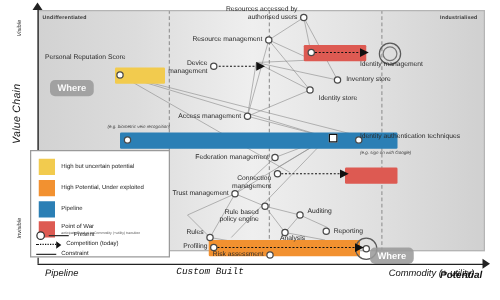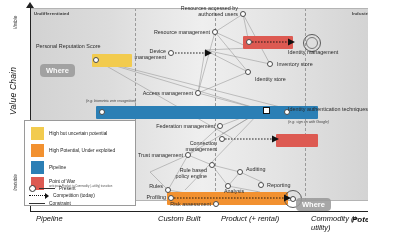--- a/index.html
+++ b/index.html
@@ -1,17 +1,17 @@
 <!DOCTYPE html>
 <html><head>
 <meta charset="utf-8">
 <style>
   html,body{margin:0;padding:0;background:#fff;}
   body{font-family:"Liberation Sans",sans-serif;}
-  #map{position:relative;width:368px;height:233px;overflow:hidden;background:#fff;}
+  #map{position:relative;width:400px;height:233px;overflow:hidden;background:#fff;}
 
   
   .plot{position:absolute;left:30px;top:8px;width:358px;height:193px;
         background:linear-gradient(to right,#d2d2d2 0%,#dcdcdc 22%,#efefef 48%,#e3e3e3 70%,#d0d0d0 100%);}
   .plot-border{position:absolute;left:30px;top:8px;width:358px;height:193px;border:1px solid #b4b4b4;box-sizing:border-box;}
 
   
   .yaxis{position:absolute;left:30px;top:6px;width:1px;height:205px;background:#222;}
   .yarrow{position:absolute;left:26px;top:2px;width:0;height:0;border-left:4px solid transparent;border-right:4px solid transparent;border-bottom:6px solid #222;}
   .xaxis{position:absolute;left:30px;top:211px;width:358px;height:1px;background:#222;}
@@ -212,22 +212,21 @@
   <div class="xarrow"></div>
 
   <div class="ylabel">Value Chain</div>
   <div class="ytop">Visible</div>
   <div class="ybot">Invisible</div>
 
   <div class="corner" style="left:34px;top:11px;">Undifferentiated</div>
   <div class="corner" style="left:352px;top:11px;">Industrialised</div>
 
   <div class="xtick" style="left:36px;">Pipeline</div>
-  <div class="xtick" style="left:158px;">Custom Built</div>
-  <div class="xtick" style="left:221px;">Product (+ rental)</div>
+  <div class="xtick" style="left:141px;font-family:Liberation Mono, monospace;">Custom Built</div>
   <div class="xtick" style="left:311px;">Commodity (+ utility)</div>
   <div class="xname">Potential</div>
 
   <div class="legend">
     <div class="lrow" style="top:6px;">
       <div class="swatch" style="background:#f2cb4e;"></div>
       <div class="ltext">High but uncertain potential</div>
     </div>
     <div class="lrow" style="top:23px;">
       <div class="swatch" style="background:#f29130;"></div>

